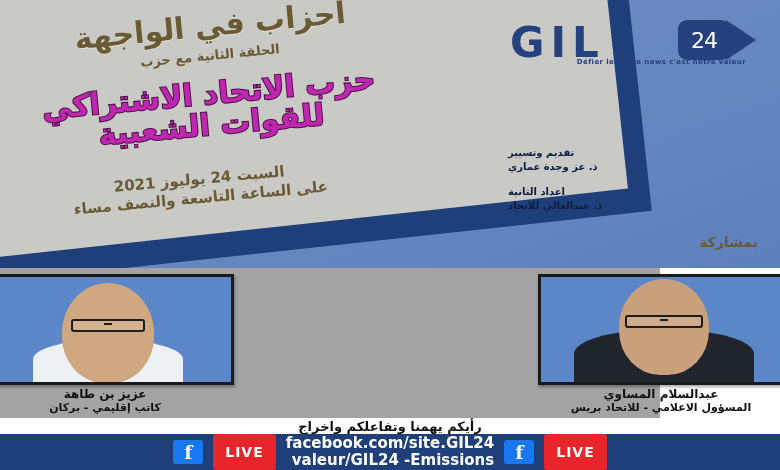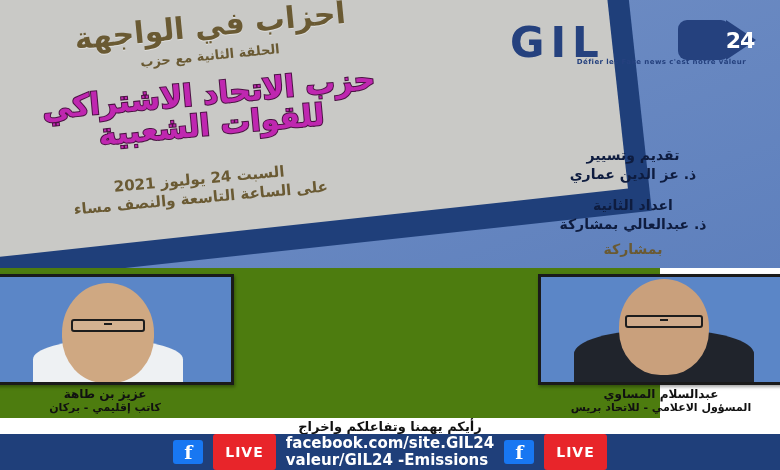--- a/index.html
+++ b/index.html
@@ -59,27 +59,27 @@
   .party-title span{display:block;}
   .when{
     position:absolute;left:0;top:170px;width:400px;text-align:center;
     font-size:15px;font-weight:bold;color:#6a5a33;line-height:1.25;
     transform:rotate(-5.2deg);transform-origin:center;
   }
   .when span{display:block;}
 
   
   .credits{
-    position:absolute;right:22px;top:146px;width:250px;text-align:center;
-    color:#0e1c3f;font-size:14px;font-weight:bold;line-height:1.35;
+    position:absolute;right:22px;top:146px;width:250px;text-align:left;
+    color:#0e1c3f;font-size:10px;font-weight:bold;line-height:1.35;
   }
   .credits .blk{margin-bottom:12px;}
   .credits .blk span{display:block;}
   .participation{
-    position:absolute;right:22px;top:241px;width:250px;text-align:center;
+    position:absolute;right:22px;top:234px;width:250px;
     color:#6a5a33;font-size:14px;font-weight:bold;
   }
 
   
   .logo{position:absolute;right:20px;top:16px;width:250px;height:56px;}
   .logo-gil{
     position:absolute;left:0;top:2px;
     font-size:42px;font-weight:bold;color:#25417e;
     letter-spacing:6px;font-family:"DejaVu Sans",sans-serif;
   }
@@ -92,31 +92,31 @@
   }
   .logo-24arrow{
     position:absolute;left:48px;top:0;width:0;height:0;
     border-top:20px solid transparent;
     border-bottom:20px solid transparent;
     border-left:30px solid #25417e;
   }
   .logo-24txt{
     position:absolute;left:0;top:0;width:52px;height:40px;
     display:flex;align-items:center;justify-content:center;
-    color:#fff;font-size:22px;font-weight:bold;letter-spacing:-1px;padding-left:36px;
+    color:#fff;font-size:22px;font-weight:normal;letter-spacing:-1px;
   }
   .logo-tag{
     position:absolute;left:20px;top:42px;width:216px;text-align:right;
     font-size:7px;font-weight:bold;color:#25417e;letter-spacing:.4px;
   }
 
   
   .photos{
     position:absolute;left:0;top:268px;width:660px;height:150px;
-    background:#4d7c0f;
+    background:#a3a3a3;
   }
   .card{position:absolute;top:6px;width:246px;}
   .card.c1{left:-18px;}
   .card.c2{left:264px;}
   .card.c3{left:538px;}
   .frame{
     width:246px;height:105px;border:3px solid #1a1a1a;background:#5b86c7;
     overflow:hidden;position:relative;box-shadow:1px 2px 3px rgba(0,0,0,.35);
   }
   .frame .bg{position:absolute;inset:0;background:#5b86c7;}
@@ -165,21 +165,21 @@
   .fb-badge{
     width:30px;height:24px;background:#1877f2;border-radius:3px;
     display:flex;align-items:center;justify-content:center;
     color:#fff;font-size:19px;font-weight:bold;font-family:"DejaVu Serif",serif;
   }
   .live-badge{
     background:#e8252a;color:#fff;font-size:14px;font-weight:bold;
     padding:10px 12px;border-radius:3px;letter-spacing:1px;
   }
   .links{color:#fff;font-size:15px;font-weight:bold;line-height:1.12;text-align:left;}
-  .links span{display:block;}
+  .links span{display:block;text-align:right;}
 </style>
 </head>
 <body>
 
 <div id="poster">
 
   <div class="banner">
     <div class="banner-blue"></div>
     <div class="diag-dark"></div>
     <div class="diag-gray"></div>
@@ -191,25 +191,25 @@
       <span>للقوات الشعبية</span>
     </div>
     <div class="when ar">
       <span>السبت 24 يوليوز 2021</span>
       <span>على الساعة التاسعة والنصف مساء</span>
     </div>
 
     <div class="credits ar">
       <div class="blk">
         <span>تقديم وتسيير</span>
-        <span>ذ. عز الدين عماري</span>
+        <span>ذ. عز وجدة عماري</span>
       </div>
       <div class="blk">
         <span>اعداد الثانية</span>
-        <span>ذ. عبدالعالي بمشاركة</span>
+        <span>ذ. عبدالعالي للاتحاد</span>
       </div>
     </div>
     <div class="participation ar">بمشاركة</div>
 
     <div class="logo">
       <div class="logo-gil">GIL</div>
       <div class="logo-24wrap">
         <div class="logo-24arrow"></div>
         <div class="logo-24box"></div>
         <div class="logo-24txt">24</div>

